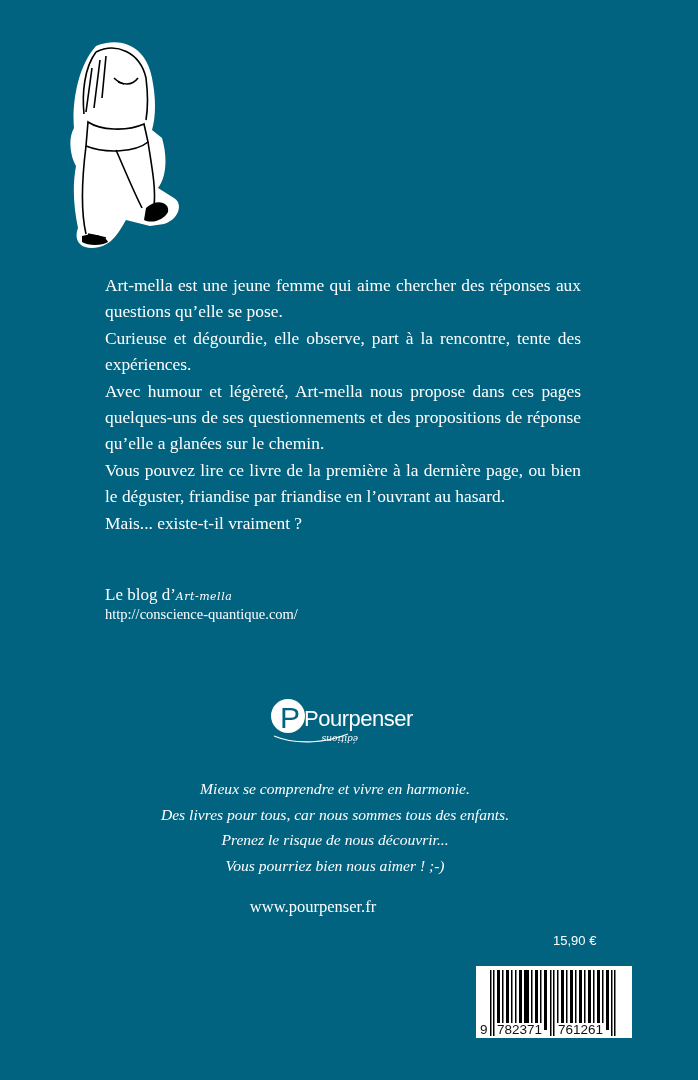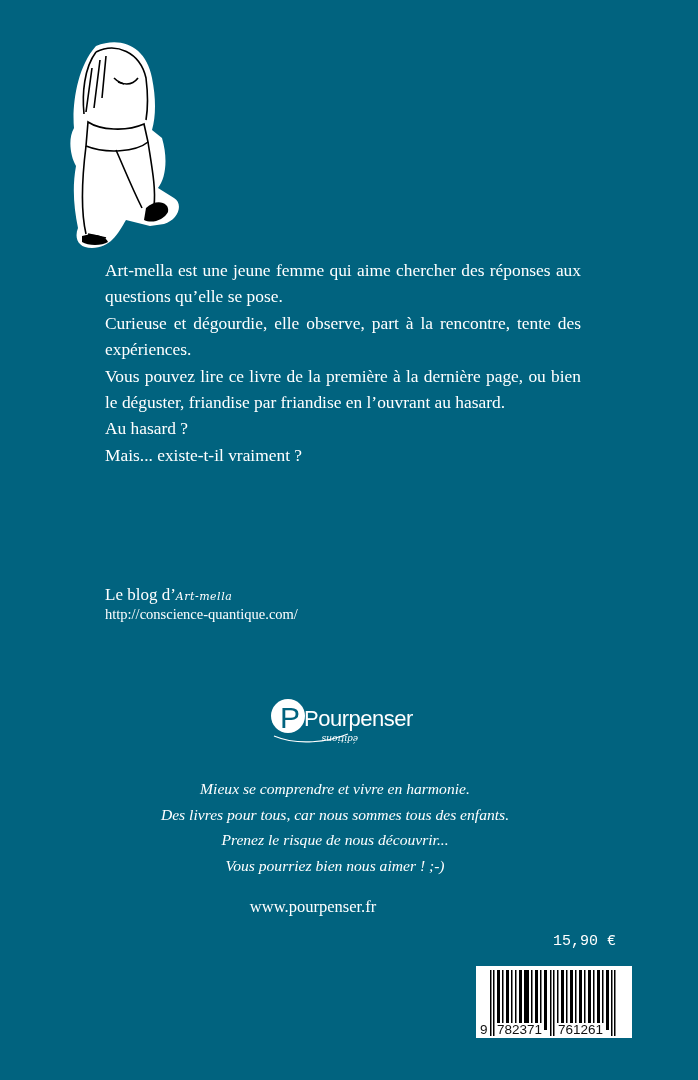--- a/index.html
+++ b/index.html
@@ -1,26 +1,26 @@
 <!DOCTYPE html>
 <html><head>
 <meta charset="utf-8">
 <style>
   html, body { margin:0; padding:0; }
   body { width:698px; height:1080px; background:#01637f; position:relative; overflow:hidden; font-family:"Liberation Serif", serif; color:#fff; }
   .illus { position:absolute; left:66px; top:38px; width:120px; height:212px; }
-  .blurb { position:absolute; left:105px; top:257px; width:476px; font-size:17.4px; line-height:26.4px; text-align:justify; }
+  .blurb { position:absolute; left:105px; top:272px; width:476px; font-size:17.4px; line-height:26.4px; text-align:justify; }
   .blurb p { margin:0; }
   .blog { position:absolute; left:105px; top:584px; font-size:17px; line-height:22px; }
   .blog .sig { font-family:"DejaVu Serif", serif; font-style:italic; font-size:11px; letter-spacing:0.5px; }
   .blog-url { position:absolute; left:105px; top:606px; font-size:14.5px; }
   .logo { position:absolute; left:268px; top:694px; width:160px; height:56px; }
   .tagline { position:absolute; left:0; width:670px; top:776px; text-align:center; font-style:italic; font-size:15.6px; line-height:25.5px; }
   .site { position:absolute; left:0; width:626px; top:897px; text-align:center; font-size:16.5px; }
-  .price { position:absolute; left:553px; top:933px; font-family:Liberation Mono, monospace; font-size:15px; }
+  .price { position:absolute; left:553px; top:933px; font-family:Liberation Sans, sans-serif; font-size:13px; }
   .barcode { position:absolute; left:476px; top:966px; width:156px; height:72px; background:#fff; }
   .barcode svg { position:absolute; left:0; top:0; }
   .bc-num { position:absolute; bottom:1px; font-family:"Liberation Sans", sans-serif; font-size:13.5px; color:#111; background:#fff; line-height:14px; padding:0 1px; }
 </style>
 </head>
 <body>
 
 <div class="illus">
   <svg width="120" height="212" viewBox="0 0 120 212">
     <path d="M30 8 C55 -2 80 8 86 40 C90 60 90 78 86 92 L96 100 C102 120 100 140 92 150 L108 160 C118 166 112 182 98 186 L84 188 L60 182 C52 196 44 210 26 210 C12 210 8 200 12 190 C8 170 6 150 10 128 C4 118 2 100 8 90 C6 70 10 30 30 8 Z" fill="#fff"></path>
@@ -37,22 +37,22 @@
       <path d="M22 196 L40 200"></path>
     </g>
     <path d="M80 170 C90 160 104 164 102 174 C98 182 86 186 78 182 Z" fill="#000"></path>
     <path d="M16 198 C26 194 40 198 42 204 C36 208 22 208 16 204 Z" fill="#000"></path>
   </svg>
 </div>
 
 <div class="blurb">
   <p>Art-mella est une jeune femme qui aime chercher des réponses aux questions qu’elle se pose.</p>
   <p>Curieuse et dégourdie, elle observe, part à la rencontre, tente des expériences.</p>
+  <p>Avec humour et légèreté, Art-mella nous propose dans ces pages quelques-uns de ses questionnements et des propositions de réponse qu’elle a glanées sur le chemin.</p>
   <p>Vous pouvez lire ce livre de la première à la dernière page, ou bien le déguster, friandise par friandise en l’ouvrant au hasard.</p>
-  <p>Au hasard ?</p>
   <p>Mais... existe-t-il vraiment ?</p>
 </div>
 
 <div class="blog">
   <span>Le blog d’</span><span class="sig">Art-mella</span>
 </div>
 <div class="blog-url">http://conscience-quantique.com/</div>
 
 <div class="logo">
   <svg width="160" height="56" viewBox="0 0 160 56">

